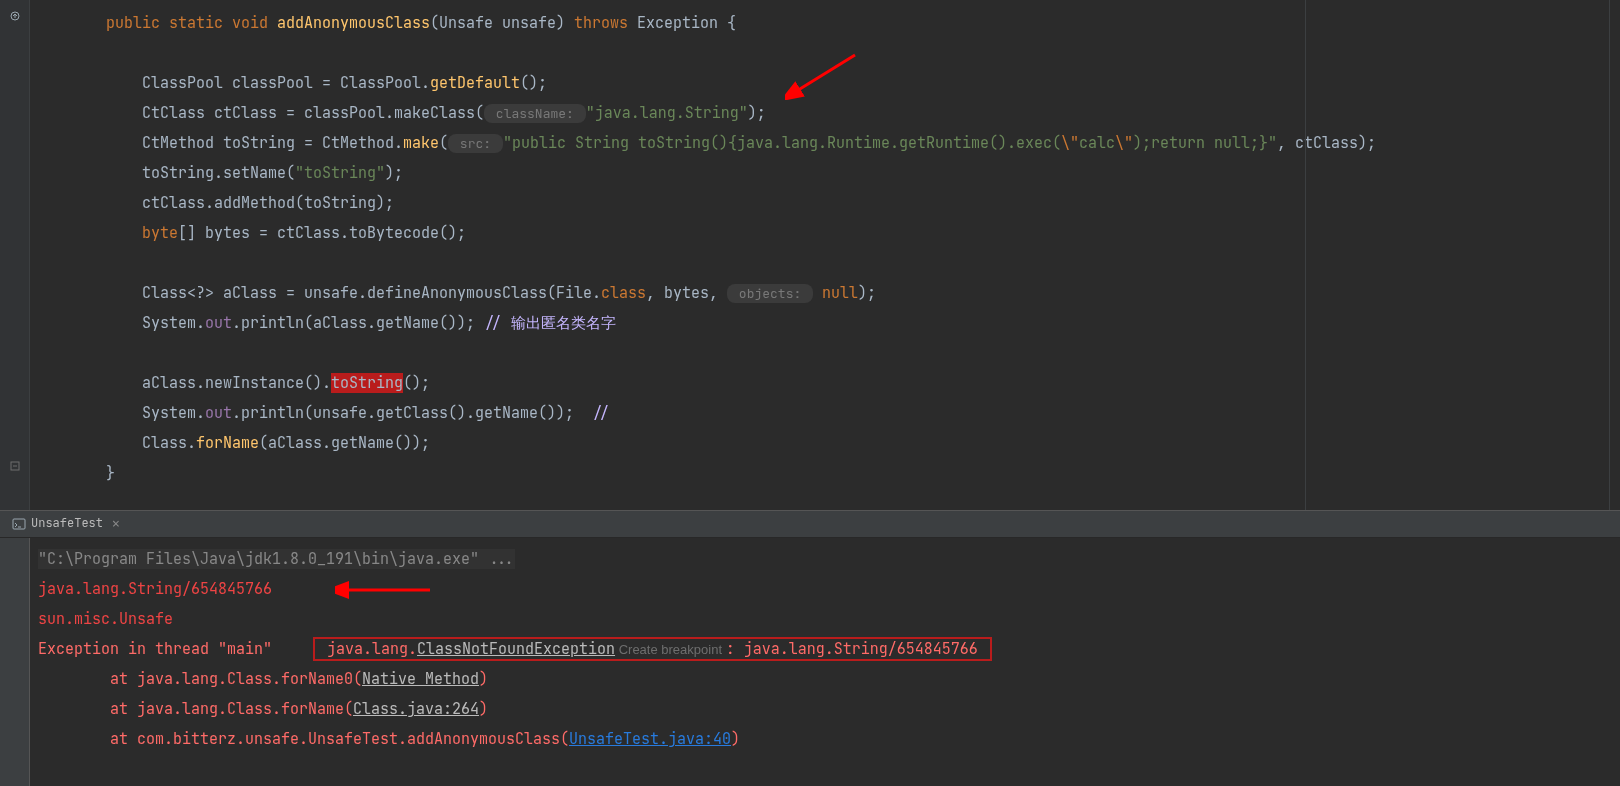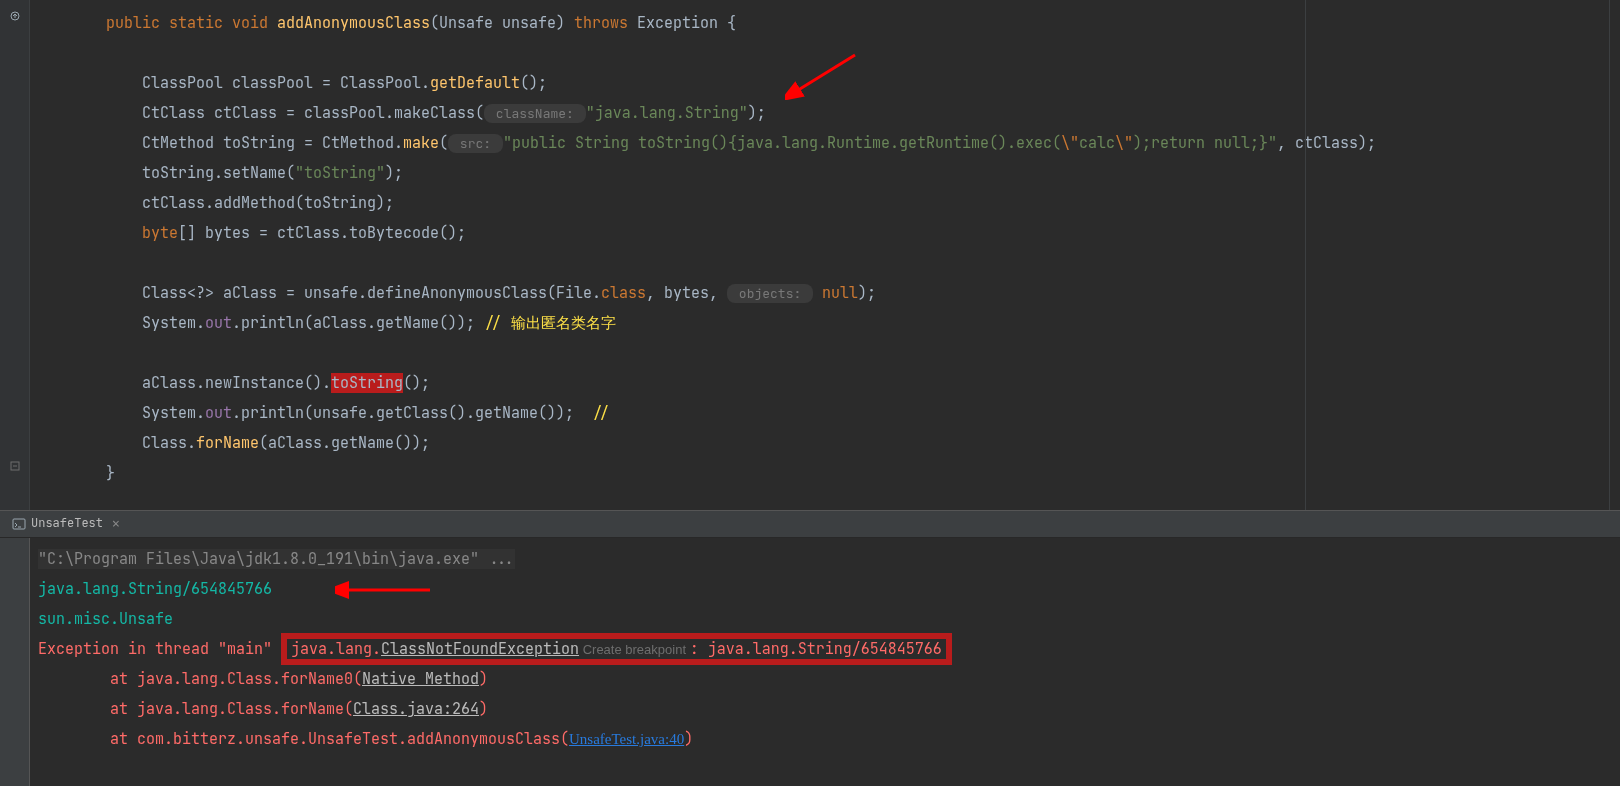--- a/index.html
+++ b/index.html
@@ -48,21 +48,21 @@
       line-height: 30px;
       white-space: pre;
       position: relative;
     }
     .code-line { height: 30px; display: block; }
     
     .kw { color: #cc7832; }
     .method { color: #ffc66d; }
     .italic-method { color: #ffc66d; }
     .str { color: #6a8759; }
-    .comment { color: #fde047; }
+    .comment { color: #c4b5fd; }
     .param-hint { color: #787878; background: #3b3b3b; padding: 1px 4px; border-radius: 8px; font-style: normal; font-size: 13px; }
     .field { color: #9876aa; }
     .highlight-bg { background: #b91c1c; }
     
     .arrow-red {
       position: absolute;
       color: #ff0000;
       pointer-events: none;
     }
     .arrow1 { top: 50px; left: 785px; }
@@ -100,25 +100,25 @@
       flex: 1;
       padding: 6px 8px;
       font-size: 15px;
       line-height: 30px;
       white-space: pre;
       font-family: 'JetBrains Mono', 'Consolas', monospace;
     }
     .console-line { height: 30px; }
     .exec-line { color: #888; }
     .exec-highlight { background: #323232; }
-    .output-white { color: #14b8a6; }
+    .output-white { color: #ef4444; }
     .exception-red { color: #ff6b68; }
-    .exception-box { border: 6px solid #b91c1c; padding: 0 4px; }
+    .exception-box { border: 2px solid #b91c1c; padding: 0 12px; margin-left: 32px; }
     .link-underline { text-decoration: underline; color: #bbbbbb; }
-    .link-blue { color: #287bde; text-decoration: underline; font-family: Liberation Serif, serif; }
+    .link-blue { color: #287bde; text-decoration: underline; }
     .breakpoint-hint { color: #6e6e6e; font-family: sans-serif; font-size: 13px; }
     .close-x { color: #888; margin-left: 4px; font-size: 13px; }
     .tab-icon { width: 14px; height: 14px; display: inline-flex; }
     
     .right-edge {
       position: absolute;
       right: 10px;
       top: 0;
       width: 1px;
       height: 510px;

